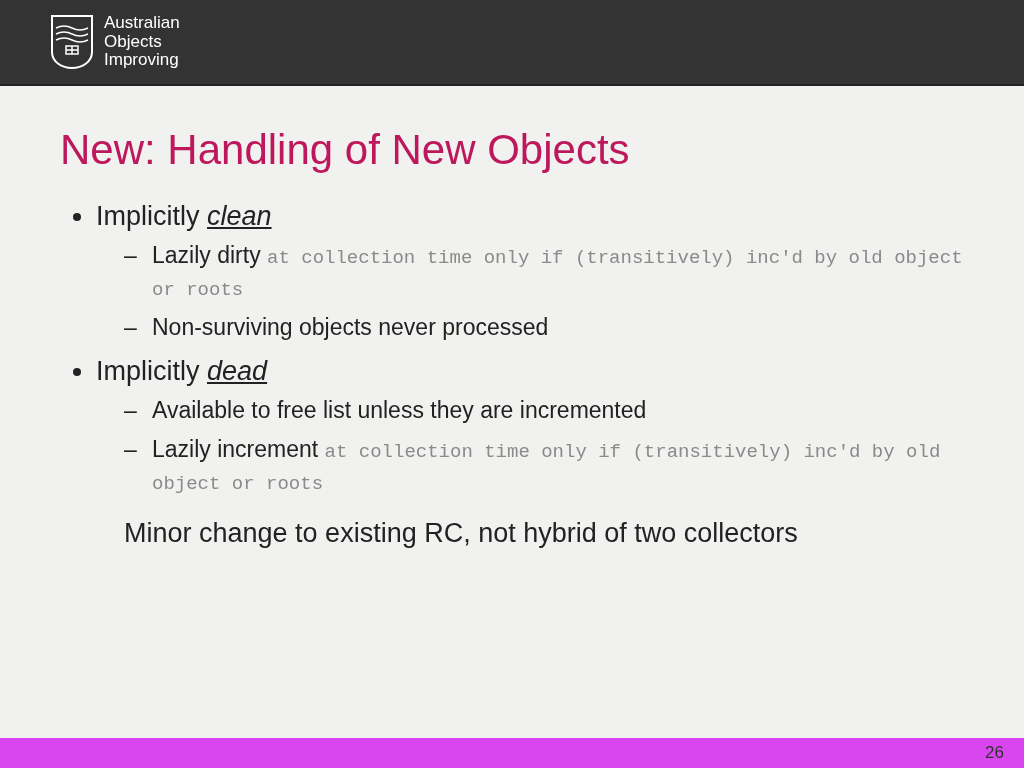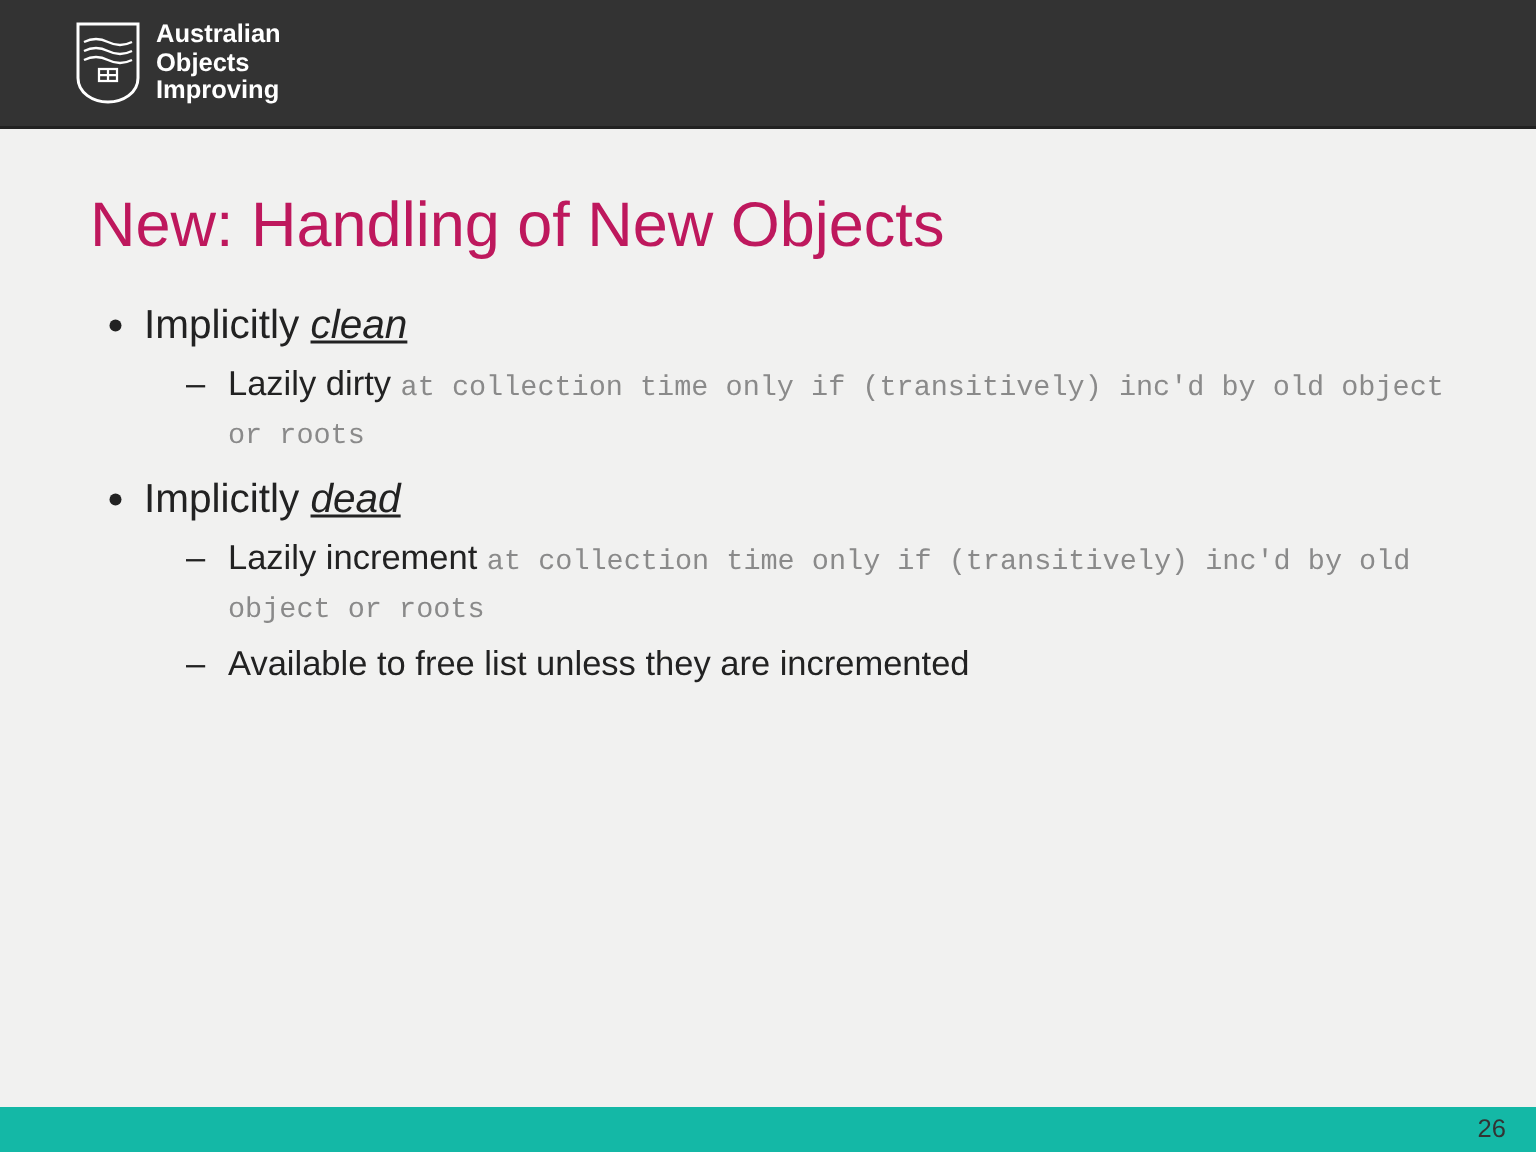--- a/index.html
+++ b/index.html
@@ -27,21 +27,21 @@
     padding-left: 50px;
   }
   .crest {
     width: 44px;
     height: 56px;
   }
   .uni-text {
     color: #fff;
     font-size: 17px;
     line-height: 1.08;
-    font-weight: 700;
+    font-weight: 400;
   }
   .header-title {
     margin-left: auto;
     color: #9db1c3;
     font-size: 35px;
     font-weight: 400;
   }
   .content {
     padding: 30px 60px 0 60px;
   }
@@ -87,21 +87,21 @@
     font-size: 27px;
     color: #222;
     margin: 20px 0 0 64px;
   }
   .footer {
     position: absolute;
     bottom: 0;
     left: 0;
     width: 1024px;
     height: 30px;
-    background: #14b8a6;
+    background: #d946ef;
     display: flex;
     align-items: center;
     justify-content: flex-end;
     padding-right: 20px;
     box-sizing: border-box;
     color: #333;
     font-size: 17px;
   }
 </style>
 </head>
@@ -128,30 +128,32 @@
 <div class="content">
   <div class="slide-title">New: Handling of New Objects</div>
 
   <ul class="lvl1">
     <li>
       <span>Implicitly </span><span class="italic">clean</span>
       <ul class="lvl2">
         <li>
           <span>Lazily </span><span>dirty </span><span class="gray-note">at collection time only if (transitively) inc'd by old object or roots</span>
         </li>
+        <li>Non-surviving objects never processed</li>
       </ul>
     </li>
     <li>
       <span>Implicitly </span><span class="italic">dead</span>
       <ul class="lvl2">
+        <li>Available to free list unless they are incremented</li>
         <li>
           <span>Lazily increment </span><span class="gray-note">at collection time only if (transitively) inc'd by old object or roots</span>
         </li>
-        <li>Available to free list unless they are incremented</li>
       </ul>
     </li>
   </ul>
 
+  <div class="summary">Minor change to existing RC, not hybrid of two collectors</div>
 </div>
 
 <div class="footer">
   <span>26</span>
 </div>
 
 </body></html>

